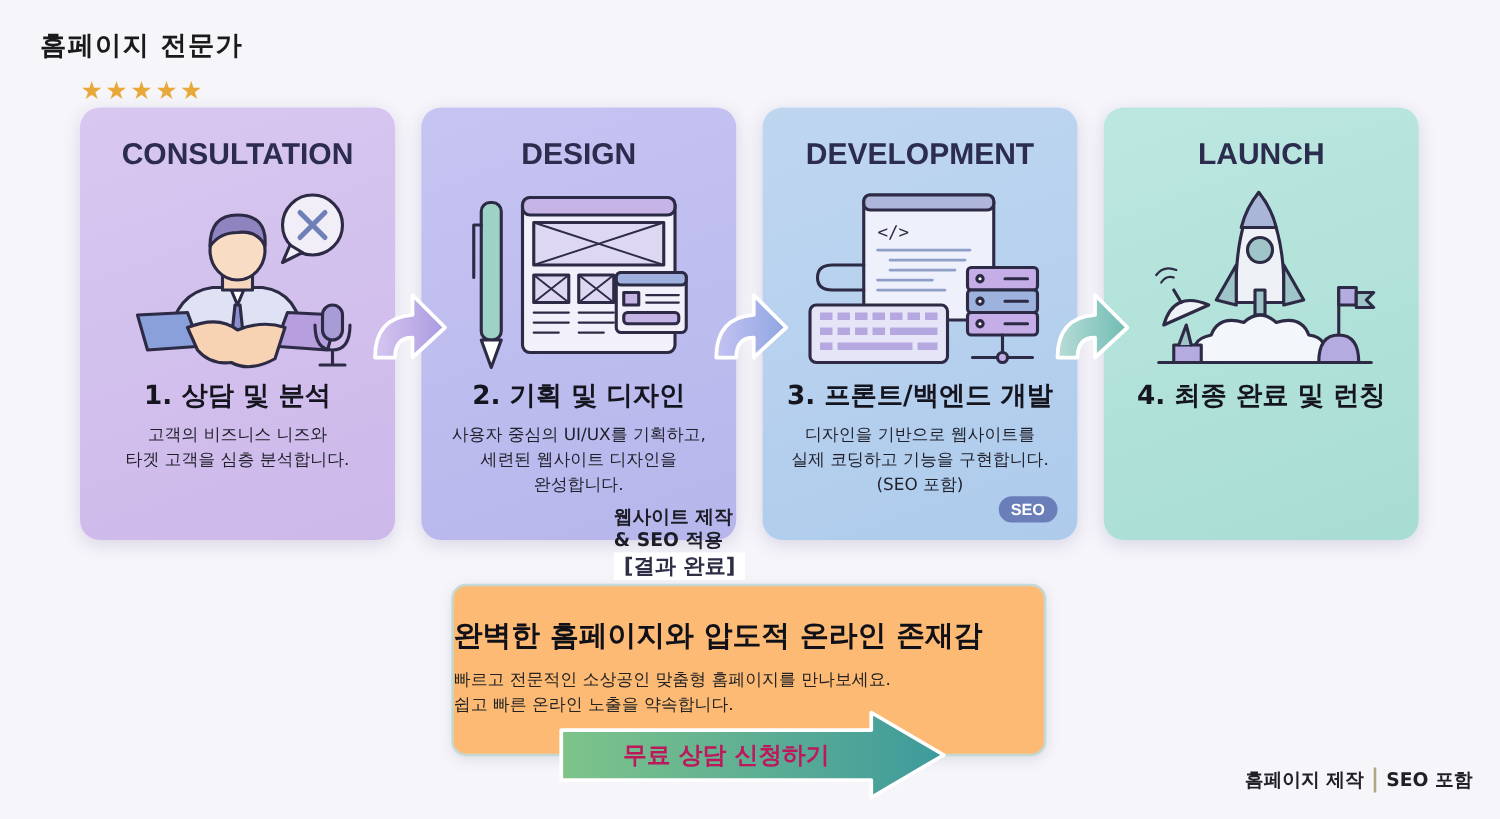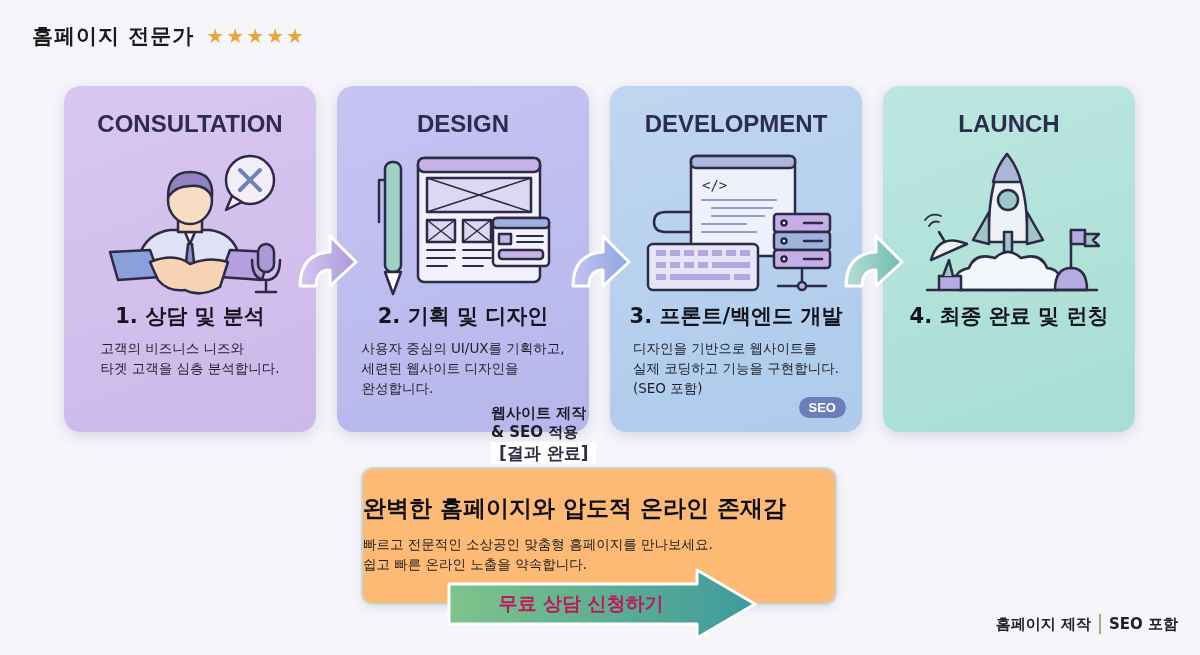--- a/index.html
+++ b/index.html
@@ -5,31 +5,32 @@
   * { box-sizing: border-box; margin: 0; padding: 0; }
   body {
     width: 1200px; height: 655px; overflow: hidden;
     background: #f6f5fa;
     font-family: "DejaVu Sans", "Liberation Sans", sans-serif;
     color: #1d1b26;
     position: relative;
   }
   .brand {
     position: absolute; left: 32px; top: 22px;
-    display: flex; align-items: center; gap: 12px;
+    display: flex; align-items: center; gap: 12px; flex-direction: column;
   }
   .brand-title { font-size: 21px; font-weight: bold; letter-spacing: 1px; color: #1a1a1a; }
   .stars { display: flex; gap: 2px; }
   .star { color: #e9a93a; font-size: 20px; line-height: 1; }
 
   .card {
     position: absolute; top: 86px; width: 252px; height: 346px;
     border-radius: 16px;
     box-shadow: 0 4px 14px rgba(90,80,140,0.18);
     display: flex; flex-direction: column; align-items: center;
+    text-align: center;
   }
   .card-head {
     margin-top: 24px; font-size: 24px; font-weight: bold;
     color: #2c2d4e; letter-spacing: 0px;
     font-family: "Liberation Sans", sans-serif;
   }
   .card-icon { margin-top: 14px; width: 200px; height: 150px; }
   .card-step { margin-top: 0; font-size: 21px; font-weight: bold; color: #15151f; }
   .card-desc { margin-top: 8px; font-size: 13.5px; line-height: 20px; color: #1f1f2a; white-space: pre-line; }
 

